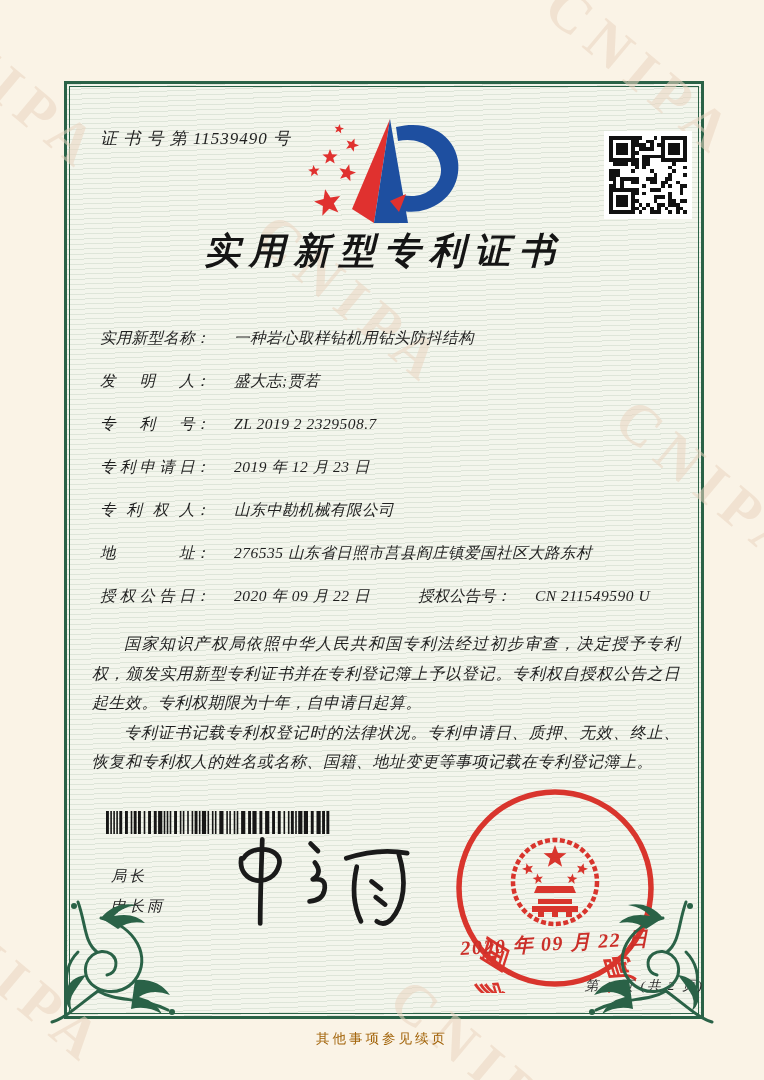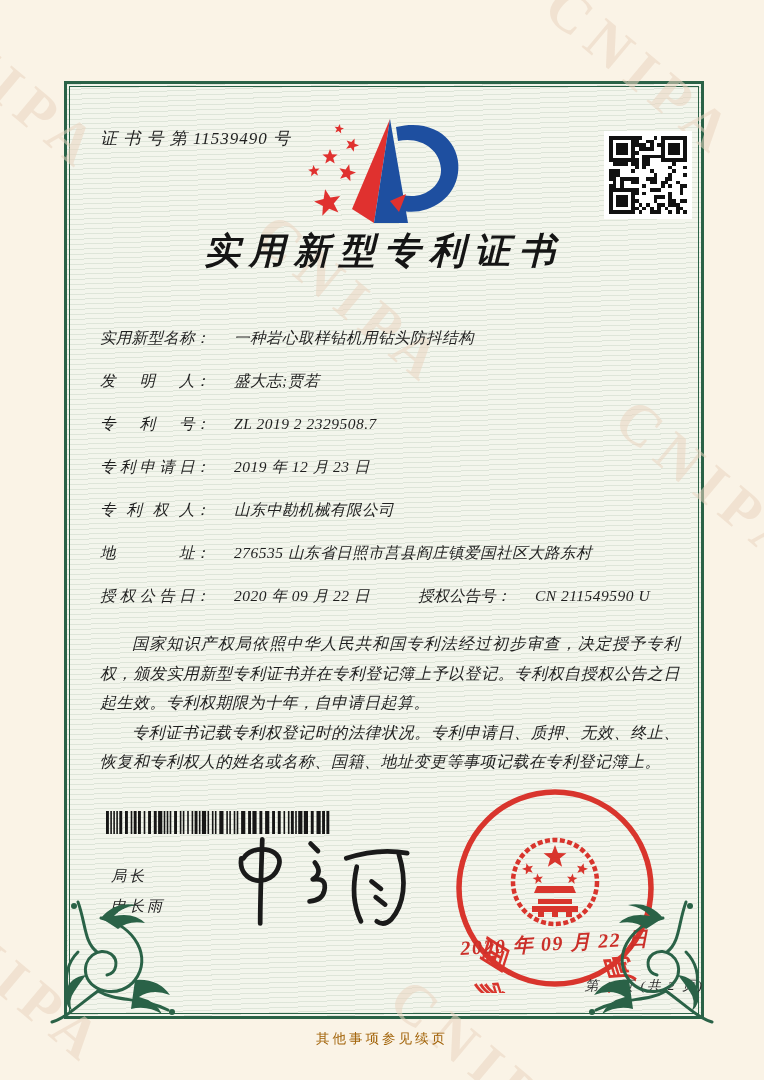--- a/index.html
+++ b/index.html
@@ -59,21 +59,21 @@
     display:inline-block; width:6.1em; text-align:justify; text-align-last:justify;
     vertical-align:top;
   }
   .colon{ display:inline-block; }
   .val{ display:inline-block; margin-left:24px; letter-spacing:.5px; }
   .grant-row{ display:flex; }
   .grant-col2{ margin-left:48px; }
   
   .paras{
     position:absolute; left:28px; right:24px; top:548px;
-    font-size:16px; line-height:29.5px; text-align:justify;margin-left:8px;
+    font-size:16px; line-height:29.5px; text-align:justify;
   }
   .paras p{ text-indent:2em; letter-spacing:.5px; }
   
   .barcode{ position:absolute; left:40px; top:730px; width:230px; height:23px; }
   .signer{
     position:absolute; left:47px; top:780px;
     font-family:"Liberation Sans","DejaVu Sans",sans-serif;
     font-size:15px; letter-spacing:3px; line-height:30px; color:#222;
   }
   .sig-script{ position:absolute; left:150px; top:752px; width:210px; height:100px; }

